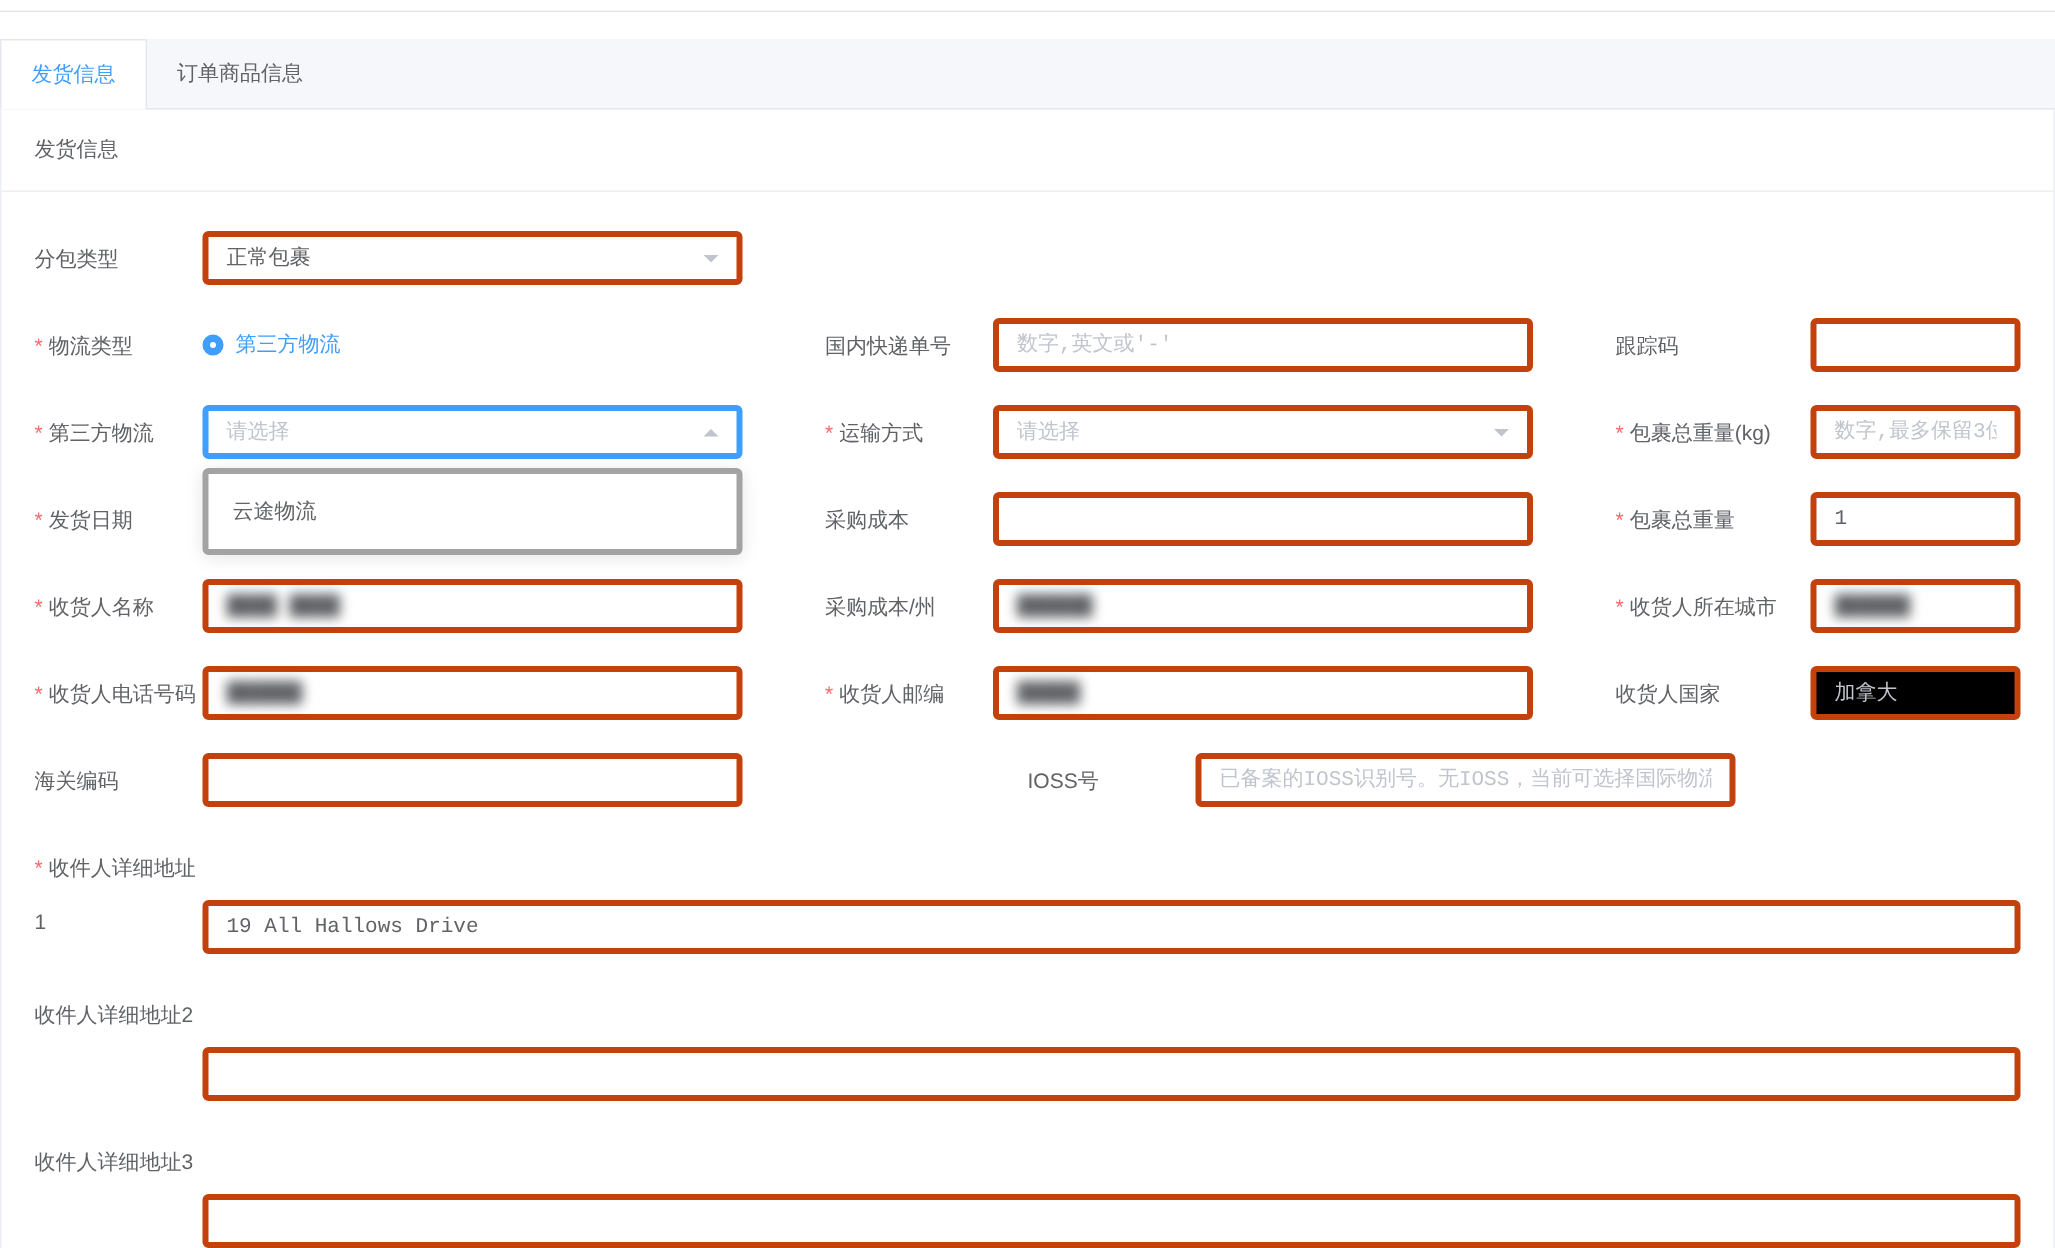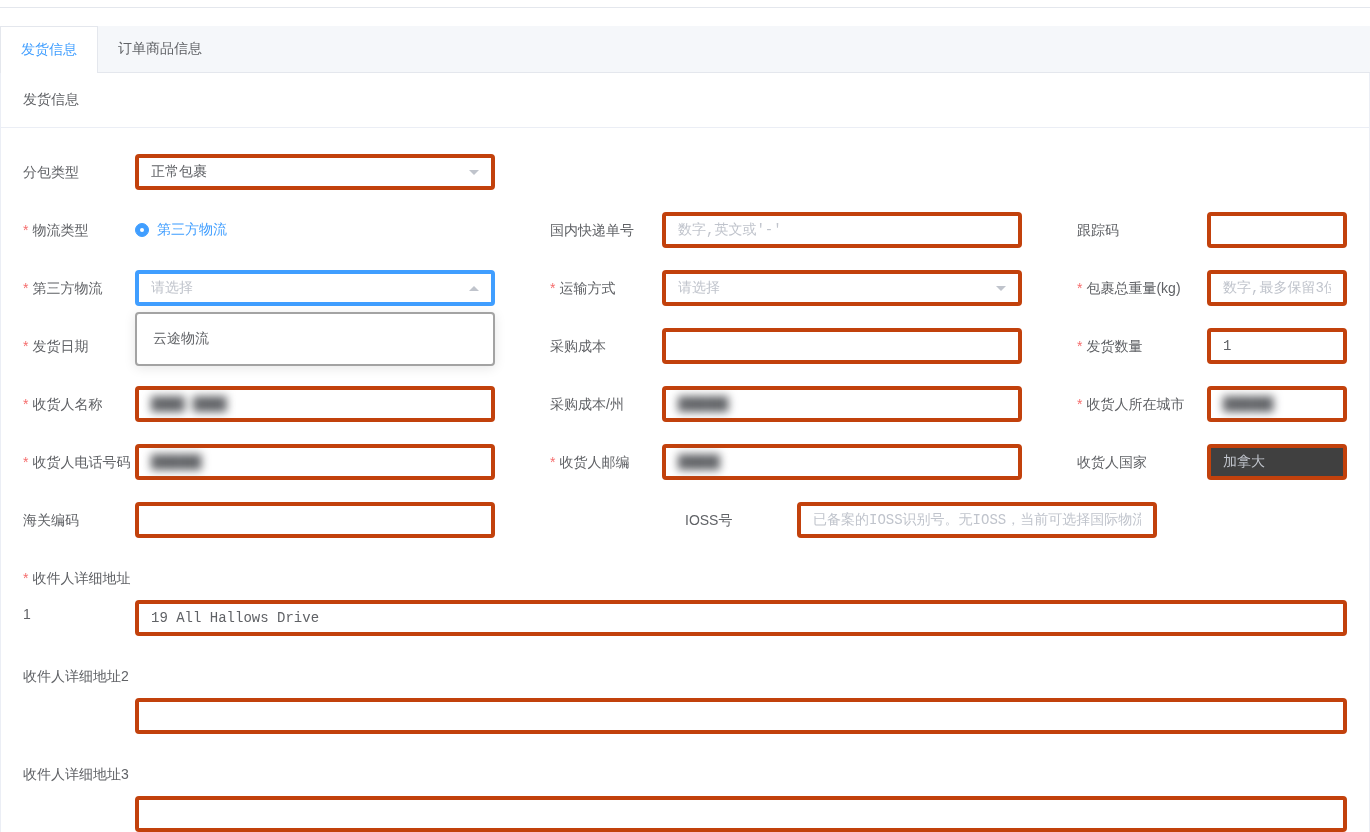--- a/index.html
+++ b/index.html
@@ -80,21 +80,21 @@
       outline: none;
       width: 100%;
       font-size: 14px;
       color: #606266;
       background: transparent;
       font-family: Liberation Mono, monospace;
     }
     .input input::placeholder { color: #c0c4cc; }
     .select.placeholder .select-text { color: #c0c4cc; }
     .select.active { border-color: #409eff; }
-    .select.disabled { background: #404040; color: #c0c4cc; cursor: not-allowed; text-align: right; }
+    .select.disabled { background: #000000; color: #c0c4cc; cursor: not-allowed; text-align: right; }
     .select .chev {
       width: 0; height: 0;
       border-left: 5px solid transparent;
       border-right: 5px solid transparent;
       border-top: 5px solid #c0c4cc;
     }
     .select.active .chev { border-top: none; border-bottom: 5px solid #c0c4cc; }
     .radio { display: flex; align-items: center; gap: 8px; cursor: pointer; }
     .radio-dot {
       width: 14px; height: 14px; border-radius: 50%;
@@ -104,21 +104,21 @@
     .radio-dot::after {
       content: ""; width: 4px; height: 4px; background: #fff; border-radius: 50%;
     }
     .radio-label { color: #409eff; font-size: 14px; }
     .dropdown-wrap { position: relative; }
     .dropdown-panel {
       position: absolute;
       top: 42px; left: 0;
       width: 360px;
       background: #fff;
-      border: 2px solid #a3a3a3;
+      border: 4px solid #a3a3a3;
       border-radius: 4px;
       box-shadow: 0 2px 12px 0 rgba(0,0,0,0.1);
       z-index: 100;
       padding: 6px 0;
     }
     .dropdown-item { padding: 10px 16px; cursor: pointer; font-size: 14px; color: #606266; }
     .full-row { display: flex; align-items: flex-start; padding: 0 22px; margin-bottom: 22px; }
     .full-row .control { max-width: none; flex: 1; margin-top: 40px; }
     .textarea {
       width: 100%;
@@ -230,21 +230,21 @@
       </div>
       <div class="col col2">
         <div class="label">采购成本</div>
         <div class="control">
           <div class="input">
             <input type="text" style="">
           </div>
         </div>
       </div>
       <div class="col col3">
-        <div class="label required">发货数量</div>
+        <div class="label required">包裹总重量</div>
         <div class="control">
           <div class="input">
             <input type="text" value="1" style="">
           </div>
         </div>
       </div>
     </div>
 
     <div class="form-row triple">
       <div class="col col1">

